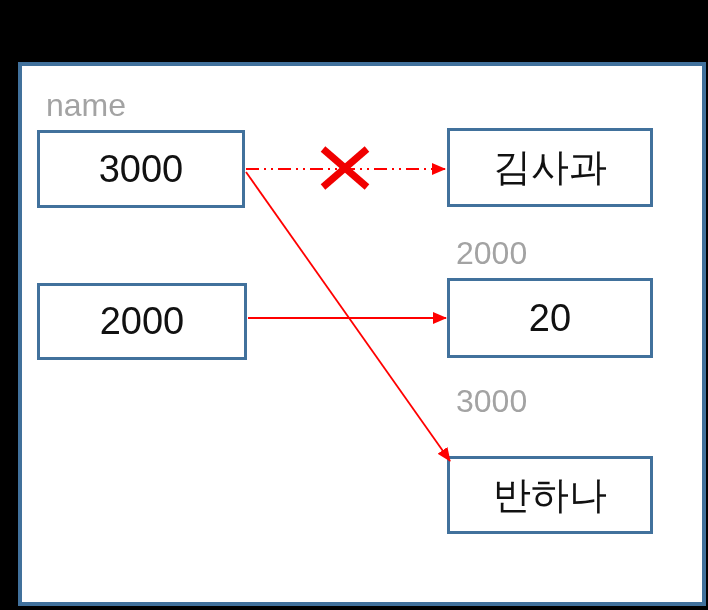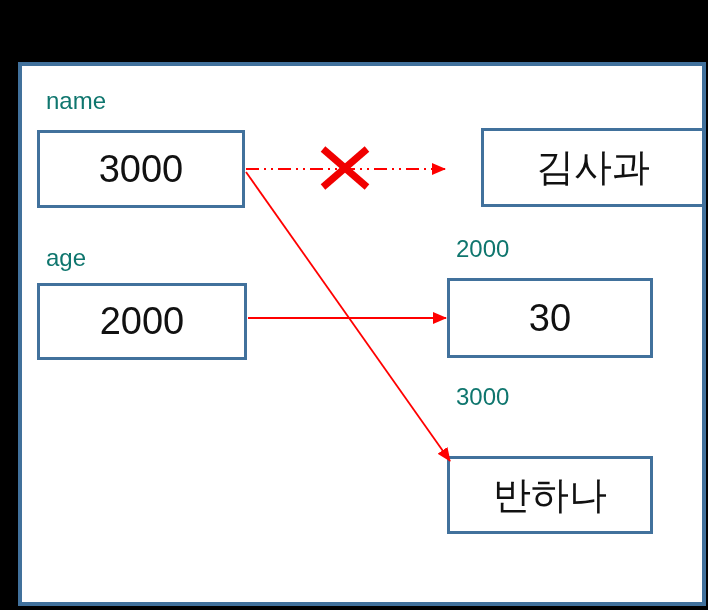--- a/index.html
+++ b/index.html
@@ -22,44 +22,44 @@
     left: 18px;
     top: 62px;
     width: 688px;
     height: 544px;
     box-sizing: border-box;
     background: #ffffff;
     border: 4px solid #41719c;
   }
   .label {
     position: absolute;
-    font-size: 24px;
+    font-size: 32px;
     line-height: 1.1;
-    color: #0f766e;
+    color: #a3a3a3;
     white-space: nowrap;
   }
   .valbox {
     position: absolute;
     box-sizing: border-box;
     border: 3px solid #41719c;
     background: #ffffff;
     display: flex;
     align-items: center;
     justify-content: center;
     font-size: 38px;
     color: #111111;
   }
   
   .lbl-name { left: 46px;  top: 88px;  }
   .box-name { left: 37px;  top: 130px; width: 208px; height: 78px; }
   .lbl-age  { left: 46px;  top: 245px; }
   .box-age  { left: 37px;  top: 283px; width: 210px; height: 77px; }
   
   .lbl-m1000 { left: 456px; top: 84px;  }
-  .box-m1000 { left: 447px; top: 128px; width: 224px; height: 79px; margin-left: 34px; }
+  .box-m1000 { left: 447px; top: 128px; width: 206px; height: 79px; }
   .lbl-m2000 { left: 456px; top: 236px; }
   .box-m2000 { left: 447px; top: 278px; width: 206px; height: 80px; }
   .lbl-m3000 { left: 456px; top: 384px; }
   .box-m3000 { left: 447px; top: 425px; width: 206px; height: 78px; margin-top: 31px; }
   .arrows-overlay {
     position: absolute;
     left: 0; top: 0;
     width: 708px;
     height: 610px;
     pointer-events: none;
@@ -70,32 +70,31 @@
 
 <div id="stage">
 
   <div class="panel"></div>
 
   <div class="label lbl-name">name</div>
   <div class="valbox box-name">
     <span>3000</span>
   </div>
 
-  <div class="label lbl-age">age</div>
   <div class="valbox box-age">
     <span>2000</span>
   </div>
 
   <div class="valbox box-m1000">
     <span>김사과</span>
   </div>
 
   <div class="label lbl-m2000">2000</div>
   <div class="valbox box-m2000">
-    <span>30</span>
+    <span>20</span>
   </div>
 
   <div class="label lbl-m3000">3000</div>
   <div class="valbox box-m3000">
     <span>반하나</span>
   </div>
 
   <svg class="arrows-overlay" viewBox="0 0 708 610" xmlns="http://www.w3.org/2000/svg">
     <defs>
       <marker id="arrowhead" markerUnits="userSpaceOnUse" markerWidth="14" markerHeight="12" refX="13" refY="6" orient="auto">

